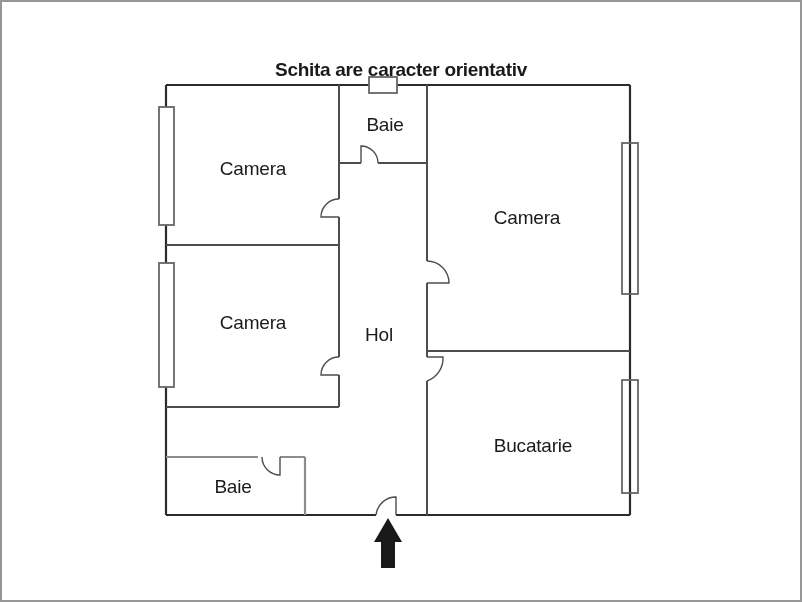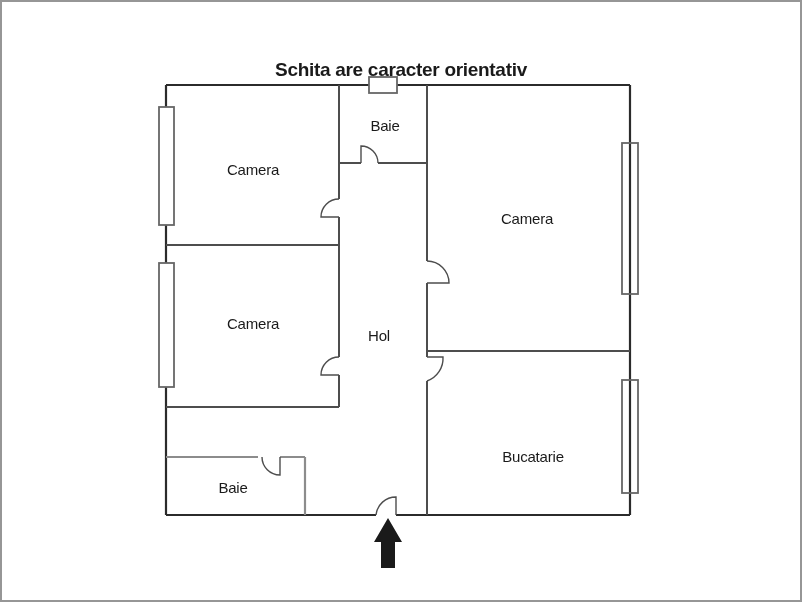--- a/index.html
+++ b/index.html
@@ -34,21 +34,21 @@
     margin-top: 34px;
   }
   #plan {
     position: absolute;
     top: 0;
     left: 0;
   }
   .room-label {
     position: absolute;
     transform: translate(-50%, -50%);
-    font-size: 15px;
+    font-size: 19px;
     letter-spacing: -0.2px;
     color: var(--text, #1a1a1a);
     white-space: nowrap;
   }
   
   .outer  { stroke: var(--outer-wall, #2b2b2b); stroke-width: 2.2; fill: none; }
   .inner  { stroke: var(--inner-wall, #4d4d4d); stroke-width: 2;   fill: none; }
   .light  { stroke: var(--light-wall, #8c8c8c); stroke-width: 2.2; fill: none; }
   .door   { stroke: var(--inner-wall, #4d4d4d); stroke-width: 1.4; fill: none; }
   .win    { fill: #ffffff; stroke: var(--window-stroke, #666666); stroke-width: 1.8; }
@@ -100,17 +100,17 @@
     </g>
 
     <path class="arrow" d="M388,518 L402,542 L395,542 L395,568 L381,568 L381,542 L374,542 Z"></path>
   </svg>
 
   <div class="room-label" style="left:253px; top:169px">Camera</div>
   <div class="room-label" style="left:385px; top:125px">Baie</div>
   <div class="room-label" style="left:527px; top:218px">Camera</div>
   <div class="room-label" style="left:253px; top:323px">Camera</div>
   <div class="room-label" style="left:379px; top:335px">Hol</div>
-  <div class="room-label" style="left:533px; top:456px">Bucatarie</div>
+  <div class="room-label" style="left:533px; top:446px">Bucatarie</div>
   <div class="room-label" style="left:233px; top:487px">Baie</div>
 
   <div id="frame"></div>
 </div>
 
 </body></html>

